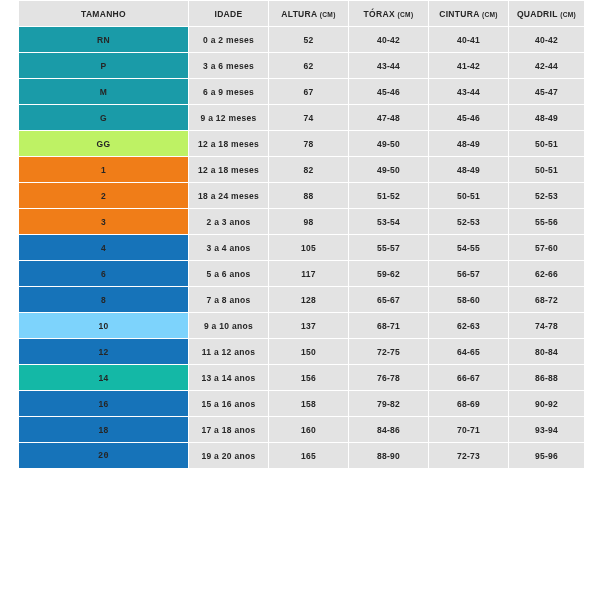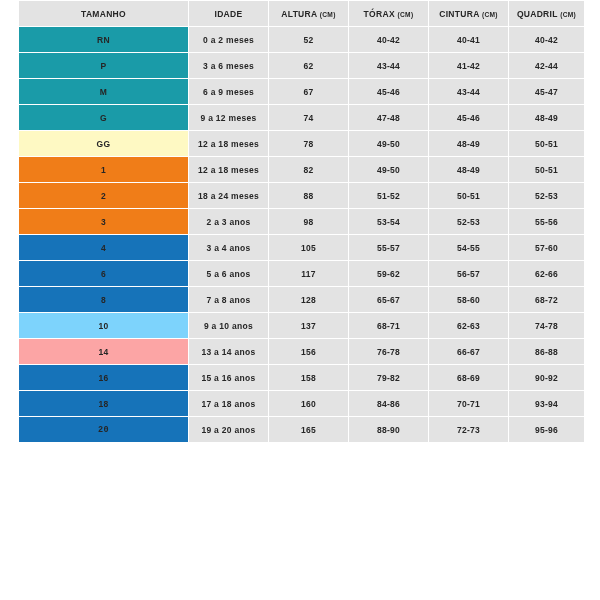--- a/index.html
+++ b/index.html
@@ -148,21 +148,21 @@
         </tr>
         <tr>
           <td class="size-cell" style="background: rgb(26, 155, 168);">G</td>
           <td class="data-cell">9 a 12 meses</td>
           <td class="data-cell">74</td>
           <td class="data-cell">47-48</td>
           <td class="data-cell">45-46</td>
           <td class="data-cell">48-49</td>
         </tr>
         <tr>
-          <td class="size-cell" style="background: #fef9c3;">GG</td>
+          <td class="size-cell" style="background: #bef264;">GG</td>
           <td class="data-cell">12 a 18 meses</td>
           <td class="data-cell">78</td>
           <td class="data-cell">49-50</td>
           <td class="data-cell">48-49</td>
           <td class="data-cell">50-51</td>
         </tr>
         <tr>
           <td class="size-cell" style="background: rgb(240, 125, 24);">1</td>
           <td class="data-cell">12 a 18 meses</td>
           <td class="data-cell">82</td>
@@ -212,21 +212,29 @@
         </tr>
         <tr>
           <td class="size-cell" style="background: #7dd3fc;">10</td>
           <td class="data-cell">9 a 10 anos</td>
           <td class="data-cell">137</td>
           <td class="data-cell">68-71</td>
           <td class="data-cell">62-63</td>
           <td class="data-cell">74-78</td>
         </tr>
         <tr>
-          <td class="size-cell" style="background: #fca5a5;">14</td>
+          <td class="size-cell" style="background: rgb(22, 115, 185);">12</td>
+          <td class="data-cell">11 a 12 anos</td>
+          <td class="data-cell">150</td>
+          <td class="data-cell">72-75</td>
+          <td class="data-cell">64-65</td>
+          <td class="data-cell">80-84</td>
+        </tr>
+        <tr>
+          <td class="size-cell" style="background: #14b8a6;">14</td>
           <td class="data-cell">13 a 14 anos</td>
           <td class="data-cell">156</td>
           <td class="data-cell">76-78</td>
           <td class="data-cell">66-67</td>
           <td class="data-cell">86-88</td>
         </tr>
         <tr>
           <td class="size-cell" style="background: rgb(22, 115, 185); margin-top: 33px;">16</td>
           <td class="data-cell">15 a 16 anos</td>
           <td class="data-cell">158</td>

